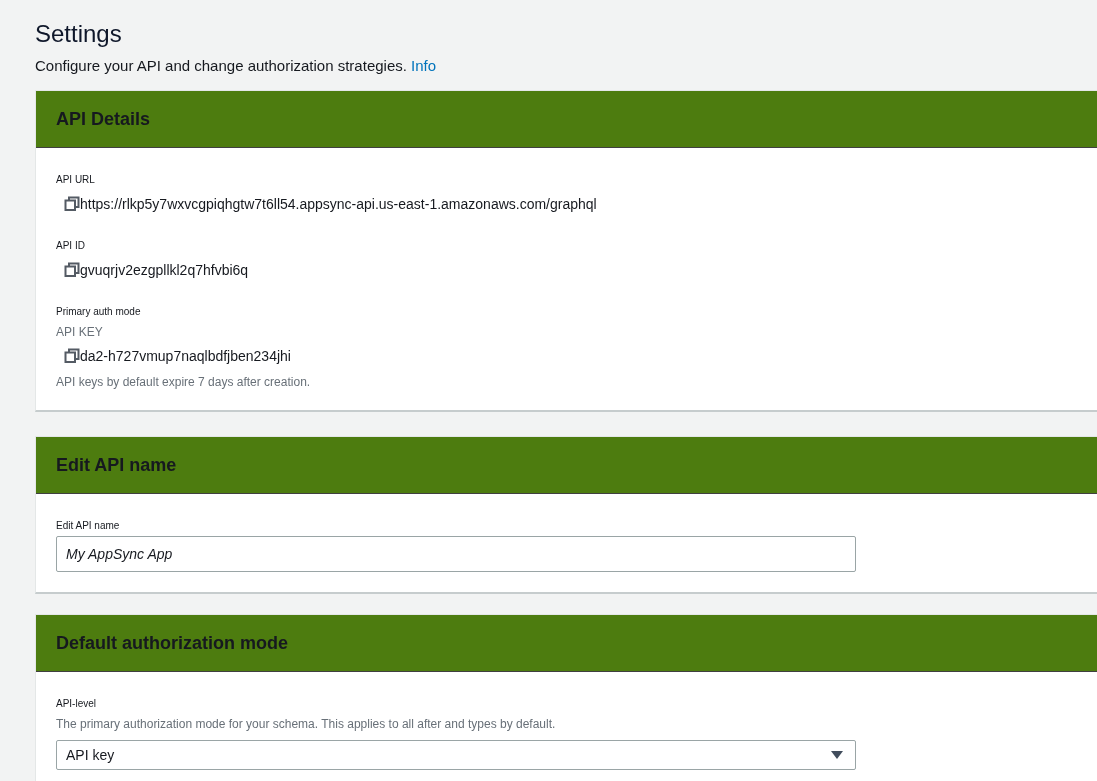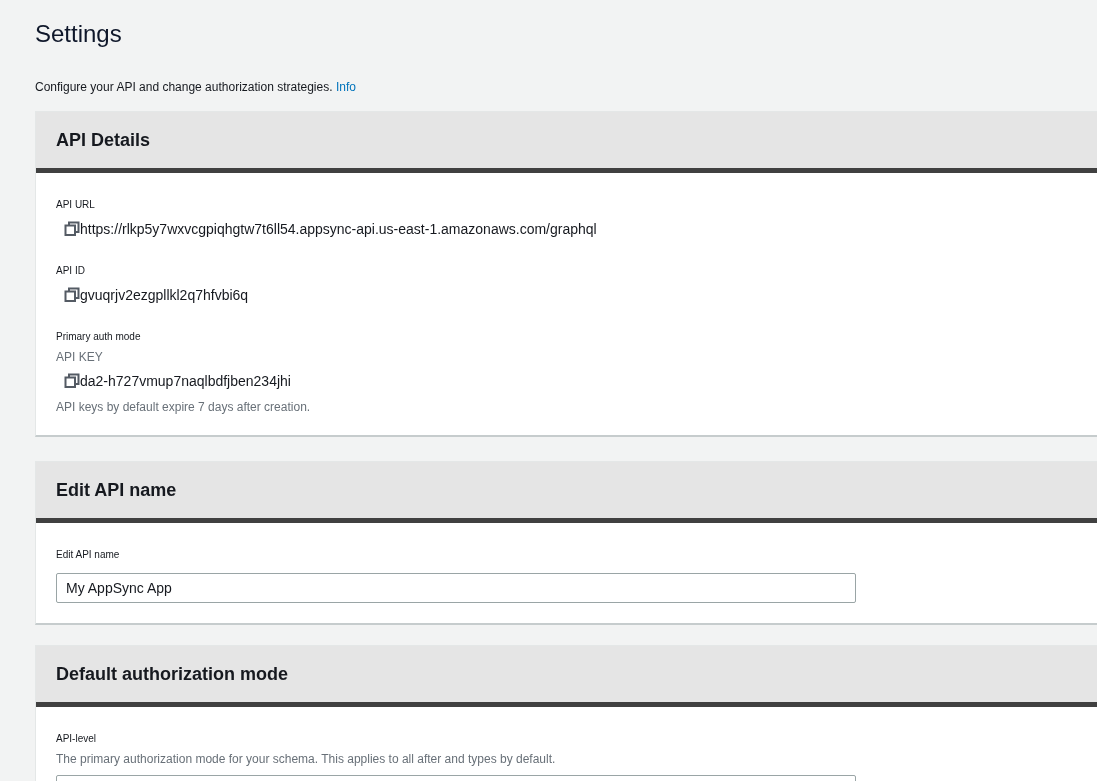--- a/index.html
+++ b/index.html
@@ -12,44 +12,44 @@
   }
   .page { padding: 16px 0 0 35px; }
 
   .page-title {
     font-size: 24px;
     font-weight: 400;
     line-height: 36px;
     color: #0f172a;
   }
   .page-subtitle {
-    margin-top: 25px;
-    font-size: 12px;
+    margin-top: 4px;
+    font-size: 15px;
     line-height: 20px;
     color: #16191f;
   }
   .info-link {
     color: #0073bb;
     text-decoration: none;
     cursor: pointer;
   }
 
   .card {
     margin-top: 14px;
     background: #ffffff;
     border: 1px solid #e4e7e7;
     border-right: none;
     border-bottom: 2px solid #c6cccd;
   }
   .card-2 { margin-top: 24px; }
   .card-3 { margin-top: 20px; border-bottom: none; }
   .card-header {
-    background: #e5e5e5;
+    background: #4d7c0f;
     padding: 16px 20px;
-    border-bottom: 5px solid #404040;
+    border-bottom: 1px solid #404040;
   }
   .card-header h2 {
     font-size: 18px;
     line-height: 24px;
     font-weight: 700;
     color: #16191f;
   }
   .card-body { padding: 22px 20px 20px 20px; }
 
   .field-label {
@@ -85,30 +85,30 @@
     align-items: center;
     justify-content: center;
     flex: 0 0 auto;
   }
   .copy-btn svg { display: block; }
   .value-text { font-size: 14px; color: #16191f; }
 
   .field-desc { margin-top: 2px; }
 
   .text-input {
-    margin-top: 8px;
     width: 800px;
-    height: 30px;
+    height: 36px;
     border: 1px solid #9aa5a6;
     border-radius: 2px;
     background: #ffffff;
     padding: 0 9px;
     font-family: "Liberation Sans", "DejaVu Sans", sans-serif;
     font-size: 14px;
     color: #16191f;
+    font-style: italic;
   }
 
   .select-box {
     margin-top: 8px;
     width: 800px;
     height: 30px;
     border: 1px solid #9aa5a6;
     border-radius: 2px;
     background: #ffffff;
     padding: 0 12px 0 9px;

